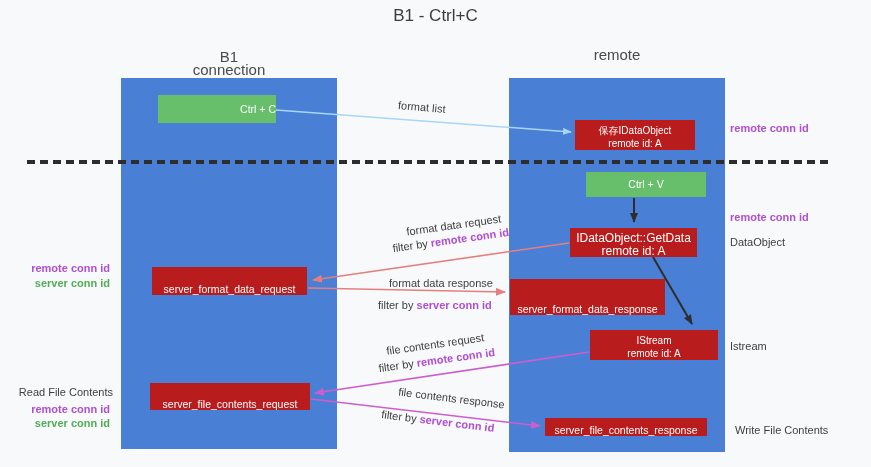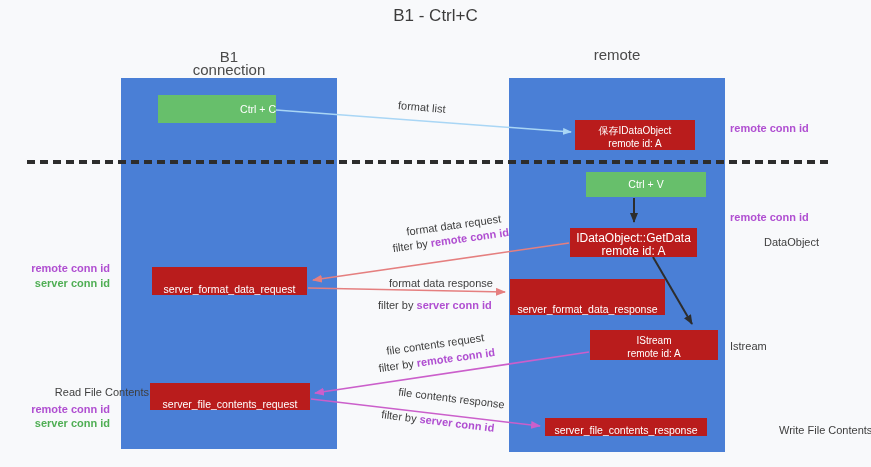--- a/index.html
+++ b/index.html
@@ -48,27 +48,27 @@
   .e-fdreq-filter{left:392px;top:234px;}
   .e-fdresp{left:389px;top:277px;}
   .e-fdresp-filter{left:378px;top:299px;}
   .e-fcreq{left:386px;top:338px;}
   .e-fcreq-filter{left:378px;top:354px;}
   .e-fcresp{left:398px;top:392px;}
   .e-fcresp-filter{left:381px;top:415px;}
   
   .s-remote1{left:730px;top:122px;}
   .s-remote2{left:730px;top:211px;}
-  .s-dataobject{left:764px;top:236px;}
+  .s-dataobject{left:730px;top:236px;}
   .s-istream{left:730px;top:340px;}
-  .s-write{left:735px;top:424px;margin-left:44px;}
+  .s-write{left:735px;top:424px;}
   
   .s-lremote{left:0;width:110px;text-align:right;top:262px;}
   .s-lserver{left:0;width:110px;text-align:right;top:277px;}
-  .s-read{left:0;width:113px;text-align:right;top:386px;padding-left:36px;}
+  .s-read{left:0;width:113px;text-align:right;top:386px;}
   .s-lremote2{left:0;width:110px;text-align:right;top:403px;}
   .s-lserver2{left:0;width:110px;text-align:right;top:417px;}
   
   .arrows{position:absolute;left:0;top:0;width:871px;height:467px;z-index:1;pointer-events:none;}
 </style>
 </head>
 <body>
 
 <div class="canvas">
 

